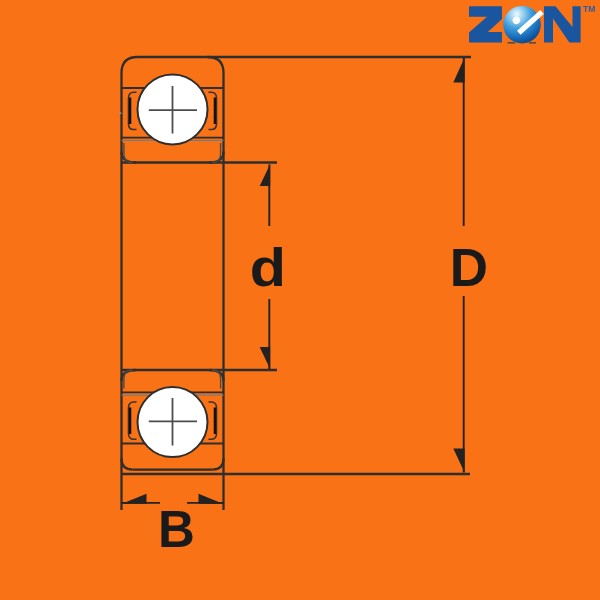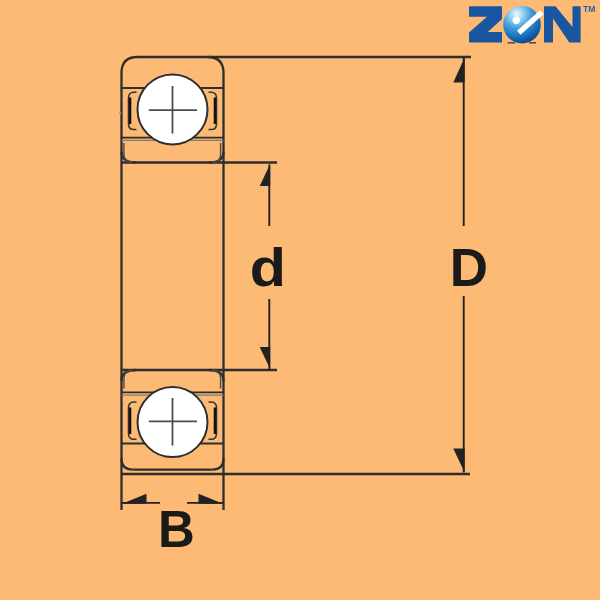--- a/index.html
+++ b/index.html
@@ -1,16 +1,16 @@
 <!DOCTYPE html>
 <html><head>
 <meta charset="utf-8">
 <style>
   html,body{margin:0;padding:0;background:#ffffff;}
-  .stage{width:600px;height:600px;position:relative;background:#fdba74;}
+  .stage{width:600px;height:600px;position:relative;background:#f97316;}
   svg{display:block;}
   text{font-family:"Liberation Sans",sans-serif;}
 </style>
 </head>
 <body>
 
 <div class="stage">
 <svg width="600" height="600" viewBox="0 0 600 600">
 
   <polygon points="469,6.3 502,6.3 502,19 487.8,32 502,32 502,42.5 469,42.5 469,32.5 487,16.7 469,16.7" fill="#1A55A0"></polygon>

